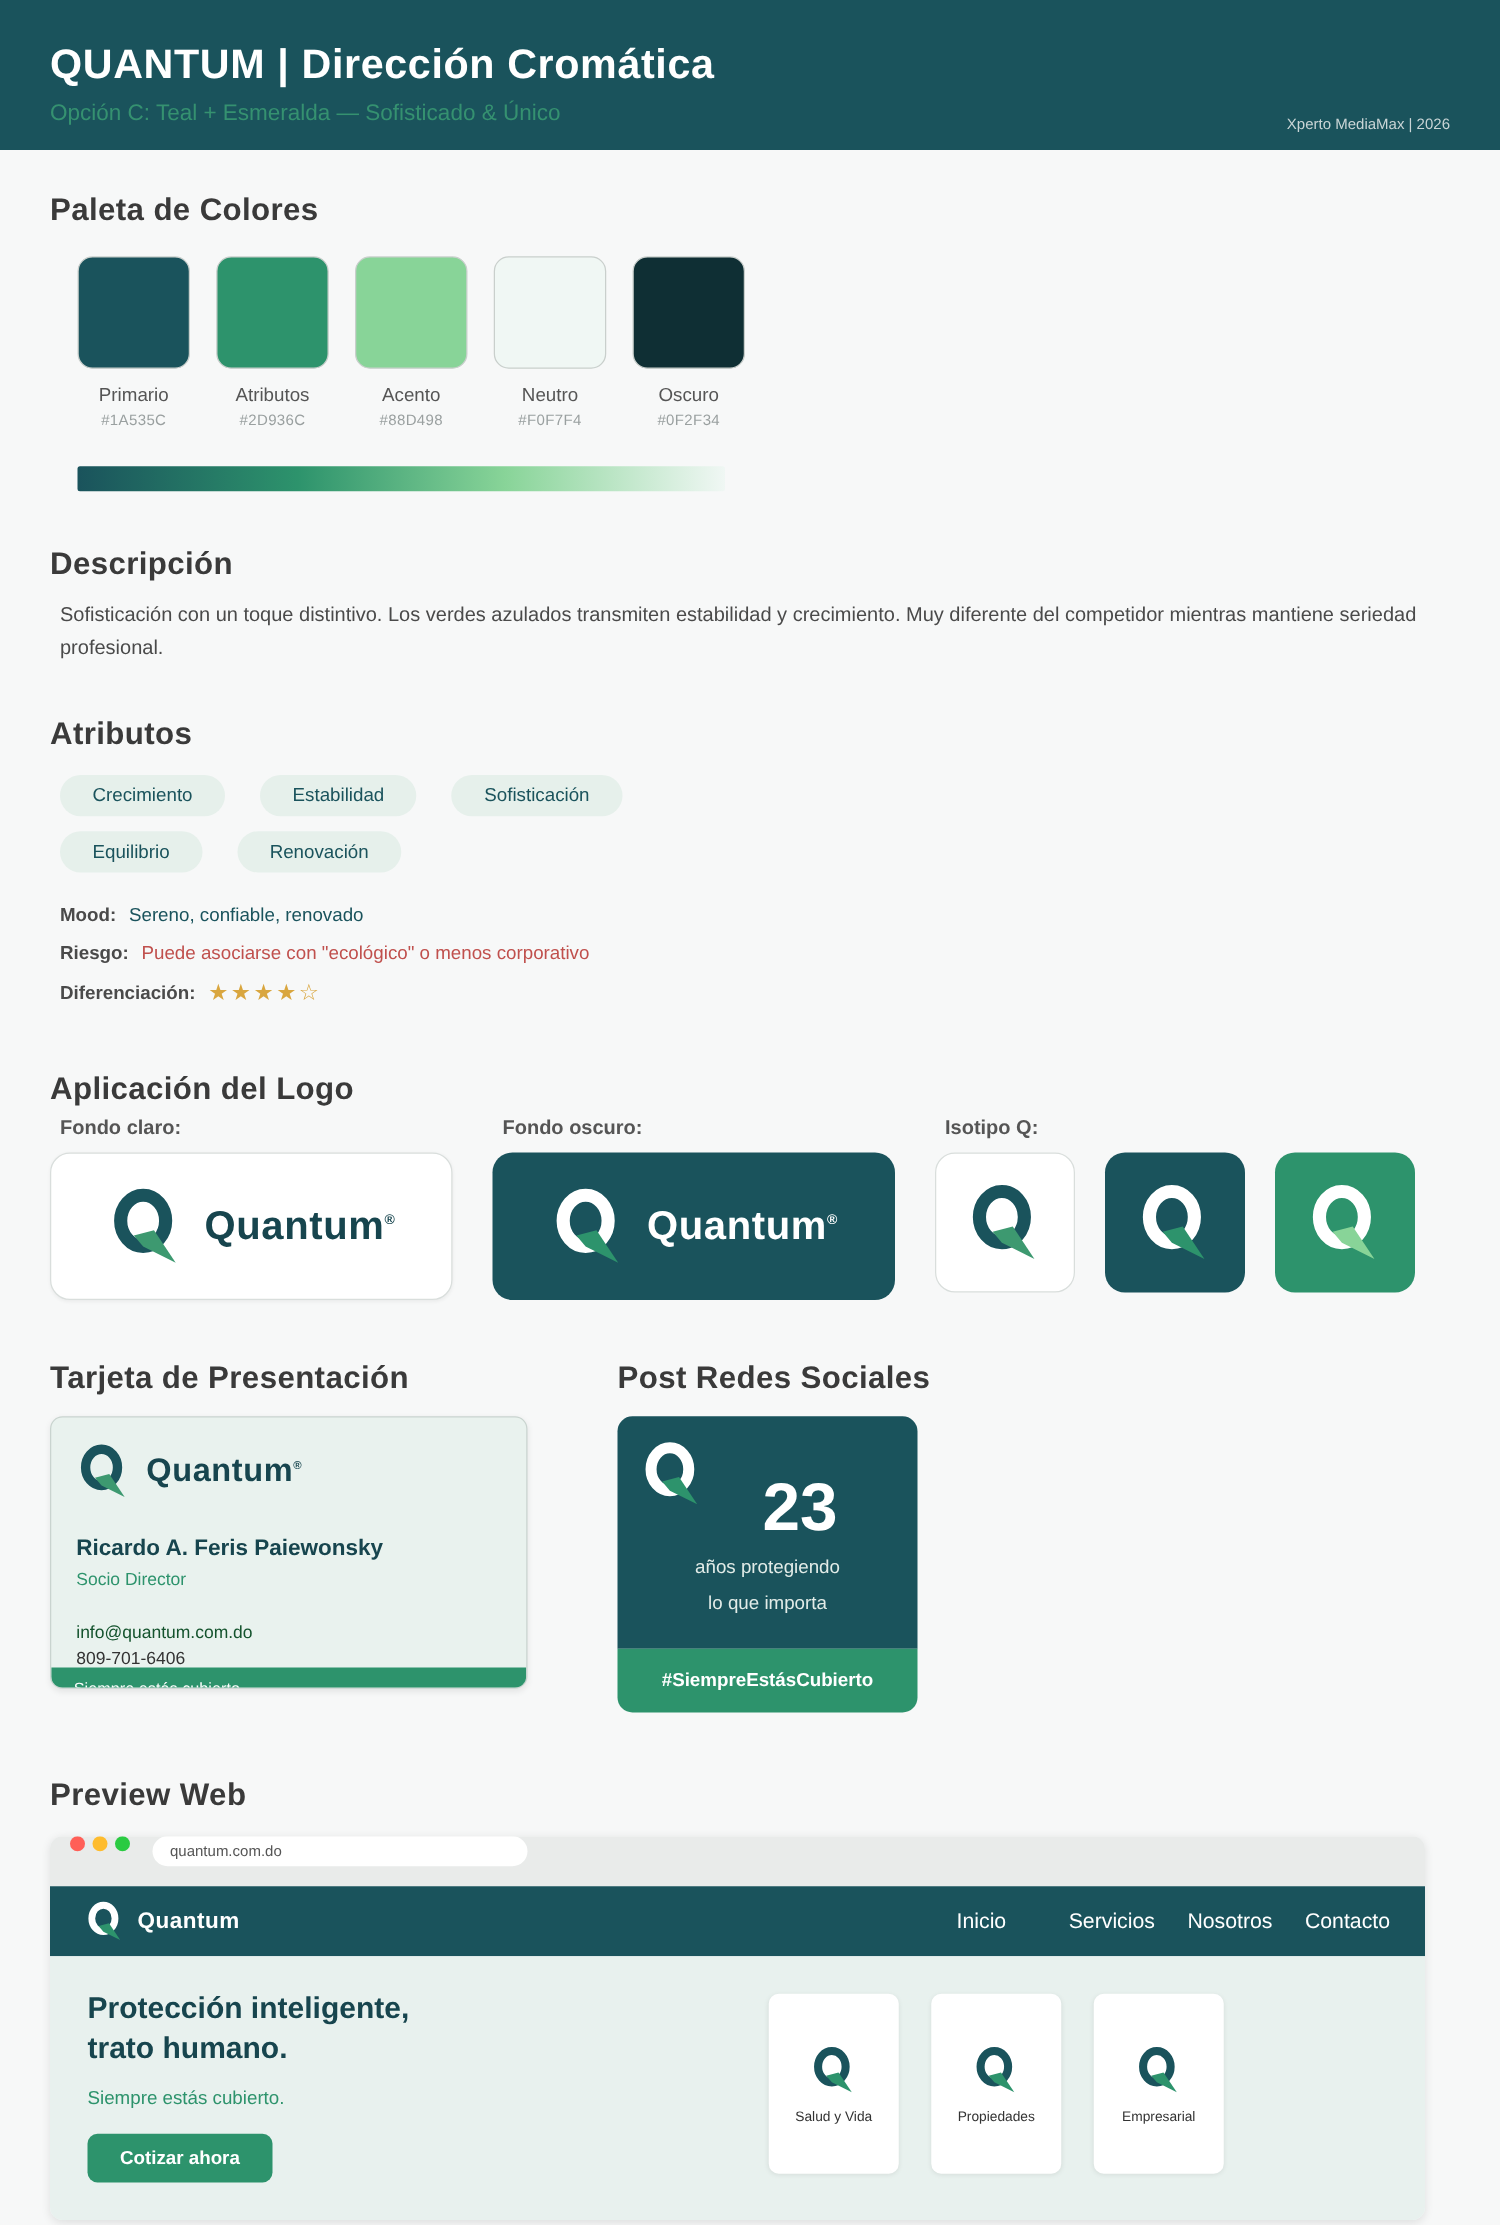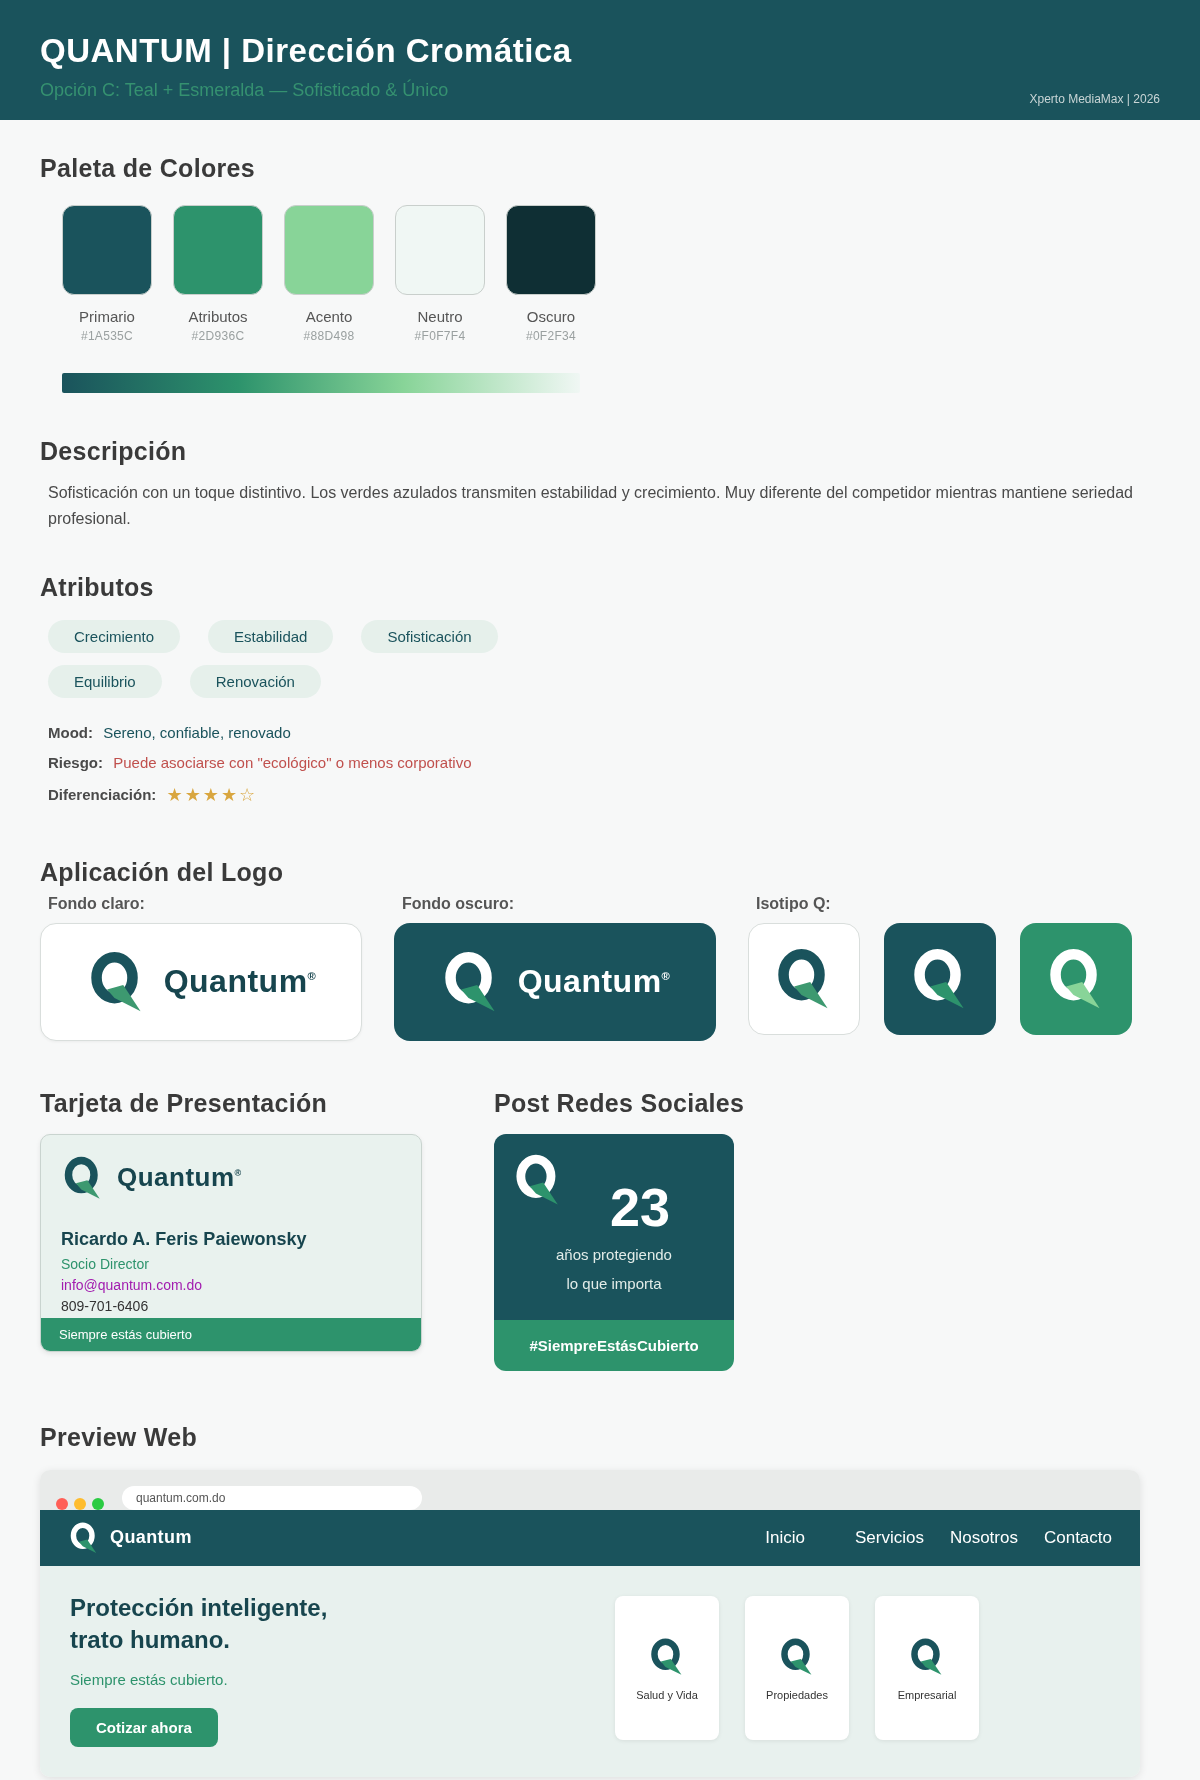--- a/index.html
+++ b/index.html
@@ -62,38 +62,38 @@
 
   
   .tworow { display:flex; gap:72px; margin-top:48px; }
   .bizcard { width:382px; height:218px; margin-top:16px; background:#E9F2EE; border:1px solid #C9D4CF;
              border-radius:10px; box-shadow:0 2px 5px rgba(0,0,0,.08); display:flex; flex-direction:column;
              overflow:hidden; }
   .bizbody { padding:18px 20px 0 20px; flex:1; }
   .bizlogo { display:flex; align-items:center; gap:12px; }
   .bizname { font-size:18px; font-weight:bold; color:#17454E; margin-top:26px; }
   .bizrole { font-size:14px; color:#2D936C; margin-top:6px; }
-  .bizmail { font-size:14px; color:#a21caf; margin-top:5px; }
+  .bizmail { font-size:14px; color:#14532d; margin-top:26px; }
   .bizphone { font-size:14px; color:#333; margin-top:5px; }
   .biztag { background:#2D936C; color:#fff; font-size:13px; padding:9px 0 9px 18px; }
 
   .social { width:240px; margin-top:16px; }
   .socialtop { background:#1A535C; border-radius:12px 12px 0 0; height:186px; padding:16px 18px 0 18px;
                text-align:center; }
   .socialtop .qmark { float:left; }
   .socialnum { clear:none; color:#fff; font-size:54px; font-weight:bold; padding-top:26px; }
   .socialline { color:#E2ECE8; font-size:15px; margin-top:8px; clear:both; }
   .socialline + .socialline { margin-top:12px; }
   .socialbar { background:#2D936C; border-radius:0 0 12px 12px; color:#fff; font-weight:bold;
                font-size:15px; text-align:center; padding:17px 0; }
 
   
   .browser { width:1100px; margin-top:18px; border-radius:10px; overflow:hidden;
              box-shadow:0 2px 8px rgba(0,0,0,.1); }
-  .chrome { background:#E9EBEA; height:40px; display:flex; align-items:flex-end; padding:0 16px; gap:6px; }
+  .chrome { background:#E9EBEA; height:40px; display:flex; align-items:flex-start; padding:0 16px; gap:6px; }
   .dot { width:12px; height:12px; border-radius:50%; }
   .dot.r { background:#FF5F57; } .dot.y { background:#FEBC2E; } .dot.g { background:#2ACB42; }
   .urlpill { background:#fff; border-radius:12px; height:24px; width:300px; margin-left:12px;
              display:flex; align-items:center; padding-left:14px; font-size:12px; color:#555; }
   .navbar { background:#1A535C; height:56px; display:flex; align-items:center; padding:0 28px; }
   .navbrand { display:flex; align-items:center; gap:10px; }
   .navbrand .bname { color:#fff; font-size:18px; font-weight:bold; letter-spacing:.4px; }
   .navmenu { margin-left:auto; display:flex; gap:26px; align-items:center; }
   .navmenu .nitem { color:#ffffff; font-size:17px; cursor:pointer; }
   .navmenu .nitem:first-child { margin-right:24px; }

